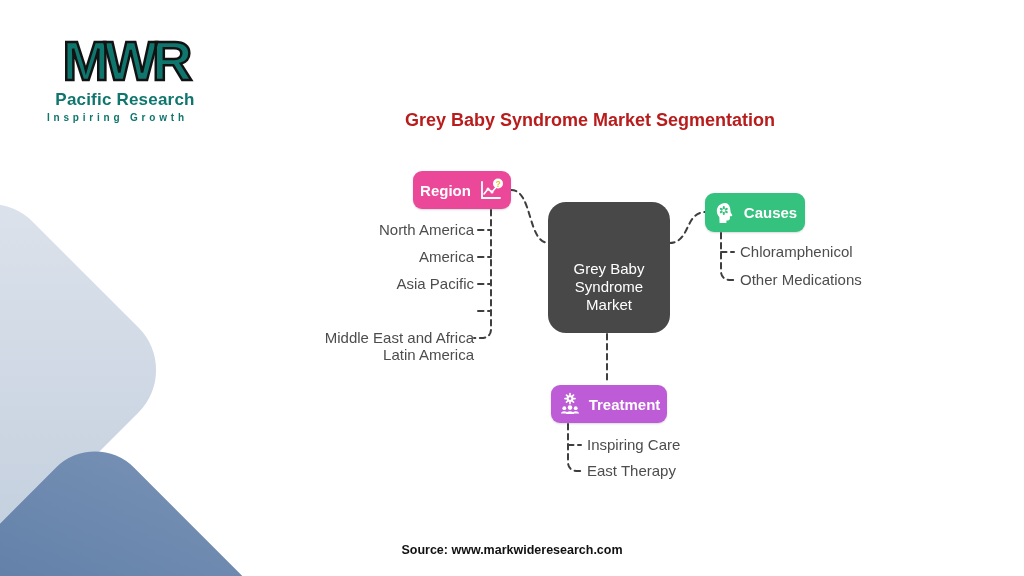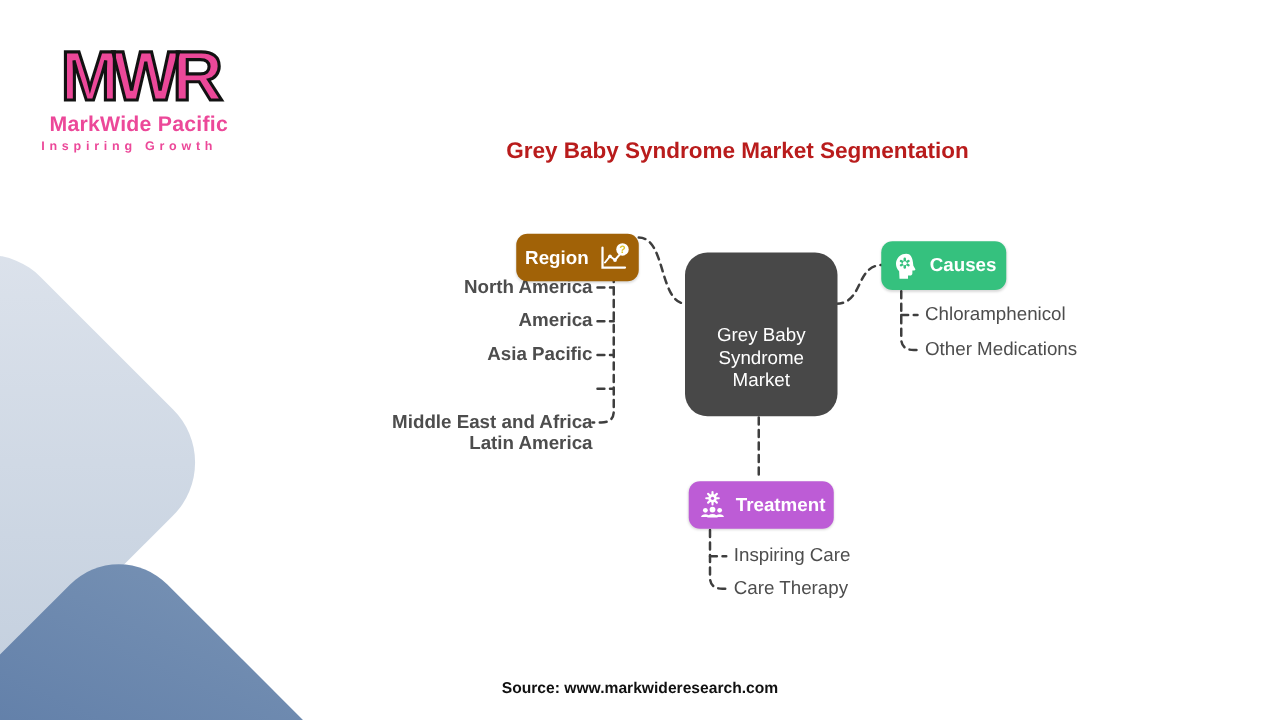--- a/index.html
+++ b/index.html
@@ -15,21 +15,21 @@
     border-radius: 60px; transform: rotate(45deg);
     background: linear-gradient(135deg, #dde3ec 0%, #c3cfde 100%);
   }
   .bg-blue {
     left: -70px; top: 497px; width: 330px; height: 330px;
     border-radius: 55px; transform: rotate(45deg);
     background: linear-gradient(160deg, #7590b3 0%, #4a6b9d 100%);
   }
 
   
-  .logo { position: absolute; left: 33px; top: 30px; z-index: 2; color: #ec4899; }
+  .logo { position: absolute; left: 47px; top: 30px; z-index: 2; color: #0f766e; }
   .logo-monogram {
     font-size: 56px; font-weight: 700; letter-spacing: -5px; line-height: 62px;
     -webkit-text-stroke: 2.5px #121212; text-align: center; width: 156px;
   }
   .logo-name { font-size: 17px; font-weight: 700; letter-spacing: 0.2px; width: 156px; text-align: center; margin-top: -2px; }
   .logo-tagline { font-size: 10px; font-weight: 700; letter-spacing: 3.8px; width: 156px; text-align: left; margin-top: 2px; }
 
   
   .title {
     position: absolute; left: 300px; top: 110px; width: 580px; text-align: center;
@@ -54,39 +54,39 @@
     position: absolute; left: 548px; top: 202px; width: 122px; height: 131px;
     border-radius: 18px; z-index: 3; display: flex; flex-direction: column;
     align-items: center; justify-content: flex-start; padding-top: 58px;
     color: #fff; font-size: 15px; font-weight: 400; line-height: 18px; text-align: center;
   }
 
   .icon { display: inline-flex; flex: 0 0 auto; }
 
   
   .leaf { position: absolute; z-index: 2; font-size: 15px; color: #4d4d4d; line-height: 20px; white-space: nowrap; }
-  .leaf.right { text-align: right; font-weight: bold; }
+  .leaf.right { text-align: right; }
 
   
   .source {
     position: absolute; left: 312px; top: 543px; width: 400px; text-align: center;
     font-size: 12.5px; font-weight: 700; color: #111; z-index: 2;
   }
 </style>
 </head>
 <body>
 
 <div class="stage">
 
   <div class="bg-shape bg-light"></div>
   <div class="bg-shape bg-blue"></div>
 
   <div class="logo">
     <div class="logo-monogram">MWR</div>
-    <div class="logo-name">MarkWide Pacific</div>
+    <div class="logo-name">Pacific Research</div>
     <div class="logo-tagline">Inspiring Growth</div>
   </div>
 
   <div class="title">Grey Baby Syndrome Market Segmentation</div>
 
   <svg class="connectors" width="1024" height="576">
     <path d="M511 190 C533 190 527 243 549 243"></path>
     <path d="M669 243 C691 243 684 212 706 212"></path>
     <path d="M607 334 L607 382"></path>
 
@@ -102,21 +102,21 @@
     <path d="M568 424 L568 462 Q568 471 578 471 L583 471"></path>
     <path d="M568 445 L581 445"></path>
   </svg>
 
   <div class="node-center" style="background-color: rgb(72, 72, 72);">
     <div>Grey Baby</div>
     <div>Syndrome</div>
     <div>Market</div>
   </div>
 
-  <div class="node node-region" style="background-color: #a16207; margin-top: 16px;">
+  <div class="node node-region" style="background-color: #ec4899;">
     <span>Region</span>
     <span class="icon">
       <svg width="26" height="24" viewBox="0 0 26 24">
         <path d="M4 4 L4 20 L22 20" stroke="#fff" stroke-width="1.8" fill="none" stroke-linecap="round"></path>
         <polyline points="6,16 10,11 14,14 20,7" stroke="#fff" stroke-width="1.6" fill="none" stroke-linecap="round" stroke-linejoin="round"></polyline>
         <circle cx="10" cy="11" r="1.5" fill="#fff"></circle>
         <circle cx="14" cy="14" r="1.5" fill="#fff"></circle>
         <circle cx="20" cy="5.5" r="5" fill="#fff"></circle>
         <text x="20" y="8.6" text-anchor="middle" font-size="8.5" font-weight="bold" fill="#dfc427" font-family="Liberation Sans, sans-serif">?</text>
       </svg>
@@ -167,17 +167,17 @@
   <div class="leaf right" style="right:550px; top:220px;">North America</div>
   <div class="leaf right" style="right:550px; top:247px;">America</div>
   <div class="leaf right" style="right:550px; top:274px;">Asia Pacific</div>
   <div class="leaf right" style="right:550px; top:301px;margin-top:44px;">Latin America</div>
   <div class="leaf right" style="right:550px; top:328px;">Middle East and Africa</div>
 
   <div class="leaf" style="left:740px; top:242px;">Chloramphenicol</div>
   <div class="leaf" style="left:740px; top:270px;">Other Medications</div>
 
   <div class="leaf" style="left:587px; top:435px;">Inspiring Care</div>
-  <div class="leaf" style="left:587px; top:461px;">Care Therapy</div>
+  <div class="leaf" style="left:587px; top:461px;">East Therapy</div>
 
   <div class="source">Source: www.markwideresearch.com</div>
 
 </div>
 
 </body></html>

